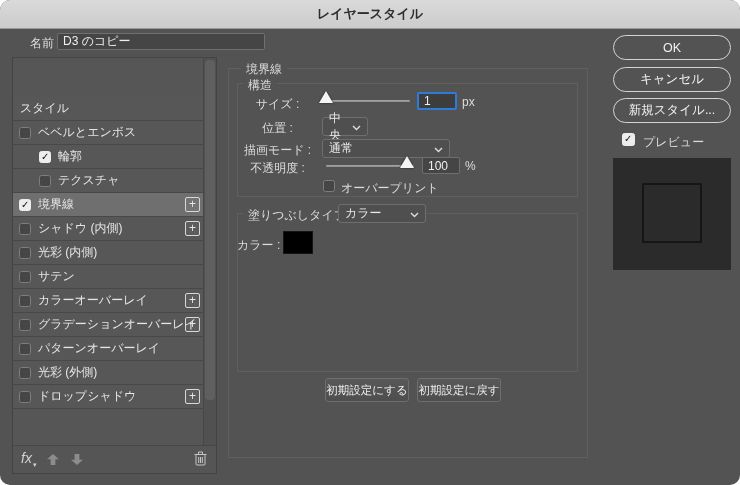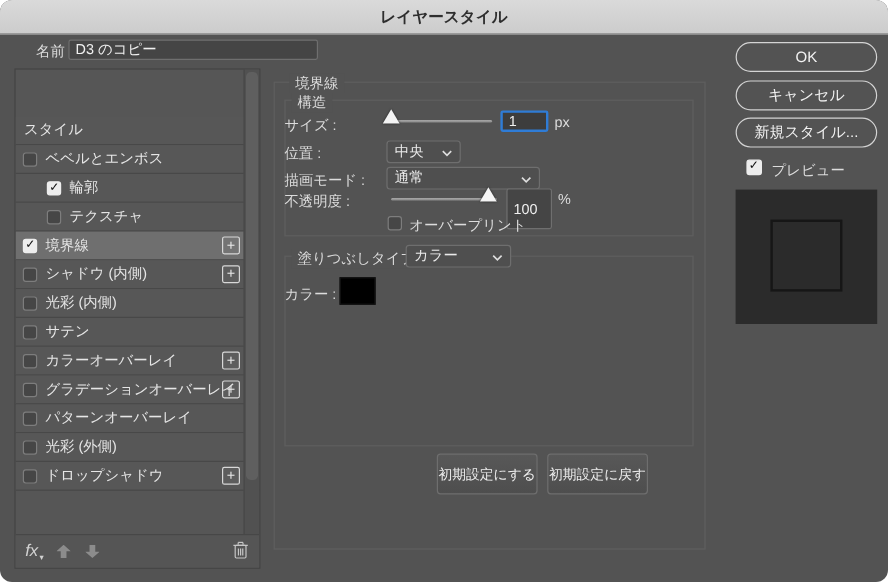--- a/index.html
+++ b/index.html
@@ -2,21 +2,21 @@
 <html><head>
 <meta charset="utf-8">
 <style>
   html,body{margin:0;padding:0;background:#ffffff;font-family:"Liberation Sans","DejaVu Sans",sans-serif;}
   .dialog{position:relative;width:740px;height:485px;background:#535353;border-radius:10px;overflow:hidden;}
   .titlebar{position:absolute;left:0;top:0;width:740px;height:28px;
     background:linear-gradient(#dadada,#cccccc);border-bottom:1px solid #9a9a9a;
     display:flex;align-items:center;justify-content:center;}
   .titlebar .title{font-size:13px;font-weight:600;color:#2e2e2e;}
   .lbl{position:absolute;font-size:12px;color:#dcdcdc;white-space:nowrap;}
-  .rlbl{text-align:left;}
+  .rlbl{text-align:center;}
   .tinput{position:absolute;background:#454545;border:1px solid #6f6f6f;border-radius:2px;
     color:#efefef;font-size:12px;line-height:15px;padding:0 5px;box-sizing:border-box;}
   .focus-blue{border:2px solid #2f7cd6;background:#3d3d3d;}
   
   .sidebar{position:absolute;left:12px;top:57px;width:205px;height:417px;border:1px solid #434343;box-sizing:border-box;background:#565656;}
   .listwrap{position:absolute;left:0;top:0;right:0;bottom:27px;overflow:hidden;margin-top:39px;}
   .row{position:relative;height:23px;border-bottom:1px solid #484848;display:flex;align-items:center;background:#575757;}
   .row.selected{background:#6f6f6f;}
   .row .txt{font-size:12px;color:#e6e6e6;margin-left:7px;}
   .row .cb{margin-left:6px;}
@@ -41,23 +41,23 @@
   .mainbox{position:absolute;left:228px;top:68px;width:360px;height:390px;border:1px solid #5f5f5f;box-sizing:border-box;}
   .legend{position:absolute;background:#535353;padding:0 5px;font-size:12px;color:#dcdcdc;z-index:3;white-space:nowrap;}
   .fieldset{position:absolute;border:1px solid #5f5f5f;box-sizing:border-box;}
   .track{position:absolute;height:2px;background:linear-gradient(#a8a8a8,#8a8a8a);border-radius:1px;}
   .thumb{position:absolute;width:0;height:0;border-left:7px solid transparent;border-right:7px solid transparent;
     border-bottom:12px solid #f4f4f4;filter:drop-shadow(0 0 1px #222);}
   .dropdown{position:absolute;height:19px;background:#4f4f4f;border:1px solid #6e6e6e;border-radius:3px;box-sizing:border-box;
     display:flex;align-items:center;color:#eaeaea;font-size:12px;padding:0 6px;}
   .dropdown .dd-label{flex:1;}
   .swatch{position:absolute;width:30px;height:23px;border:1px solid #151515;box-sizing:border-box;}
-  .gbtn{position:absolute;width:84px;height:34px;background:linear-gradient(#585858,#4e4e4e);
+  .gbtn{position:absolute;width:84px;height:24px;background:linear-gradient(#585858,#4e4e4e);
     border:1px solid #6e6e6e;border-radius:3px;box-sizing:border-box;color:#ececec;font-size:11.5px;
-    display:flex;align-items:center;justify-content:center;white-space:nowrap;margin-left:39px;}
+    display:flex;align-items:center;justify-content:center;white-space:nowrap;}
   
   .pill{position:absolute;left:613px;width:118px;height:25px;border:1.5px solid #d4d4d4;border-radius:13px;
     box-sizing:border-box;background:transparent;color:#f2f2f2;font-size:12.5px;
     display:flex;align-items:center;justify-content:center;white-space:nowrap;}
   .thumbnail{position:absolute;left:613px;top:158px;width:118px;height:112px;background:#2b2b2b;}
   .thumbnail .inner{position:absolute;left:29px;top:25px;width:60px;height:60px;border:2px solid #161616;box-sizing:border-box;}
   .prevcb{position:absolute;left:622px;top:133px;width:13px;height:13px;}
 </style>
 </head>
 <body>
@@ -180,21 +180,21 @@
   <span class="legend" style="left:243px;top:77px;">構造</span>
   <div class="fieldset" style="left:237px;top:83px;width:341px;height:114px;"></div>
 
   <span class="lbl rlbl" style="left:237px;top:96px;width:81px;">サイズ :</span>
   <div class="track" style="left:326px;top:100px;width:84px;"></div>
   <span class="thumb" style="left:319px;top:91px;"></span>
   <input class="tinput focus-blue" style="left: 417px; top: 92px; width: 40px; height: 18px;" value="1">
   <span class="lbl" style="left:462px;top:95px;">px</span>
 
   <span class="lbl rlbl" style="left:237px;top:120px;width:81px;">位置 :</span>
-  <div class="dropdown" style="left:322px;top:117px;width:62px;">
+  <div class="dropdown" style="left:322px;top:117px;width:46px;">
     <span class="dd-label">中央</span>
     <span>
       <svg width="9" height="6" viewBox="0 0 9 6" fill="none" stroke="#dddddd" stroke-width="1.4">
           <path d="M1 1l3.5 3.5L8 1"></path>
         </svg>
     </span>
   </div>
 
   <span class="lbl rlbl" style="left:237px;top:142px;width:81px;">描画モード :</span>
   <div class="dropdown" style="left:322px;top:139px;width:128px;">
@@ -202,21 +202,21 @@
     <span>
       <svg width="9" height="6" viewBox="0 0 9 6" fill="none" stroke="#dddddd" stroke-width="1.4">
           <path d="M1 1l3.5 3.5L8 1"></path>
         </svg>
     </span>
   </div>
 
   <span class="lbl rlbl" style="left:237px;top:160px;width:81px;">不透明度 :</span>
   <div class="track" style="left:326px;top:165px;width:88px;"></div>
   <span class="thumb" style="left:400px;top:156px;"></span>
-  <input class="tinput" style="left: 422px; top: 157px; width: 38px; height: 34px;" value="100">
+  <input class="tinput" style="left: 422px; top: 157px; width: 38px; height: 17px;" value="100">
   <span class="lbl" style="left:465px;top:159px;">%</span>
 
   <span class="cb" style="position:absolute;left:323px;top:180px;"></span>
   <span class="lbl" style="left:341px;top:180px;">オーバープリント</span>
 
   <div class="fieldset" style="left:237px;top:213px;width:341px;height:159px;"></div>
   <span class="legend" style="left:243px;top:207px;">塗りつぶしタイプ :</span>
   <div class="dropdown" style="left:338px;top:204px;width:88px;z-index:4;justify-content:center;">
     <span class="dd-label">カラー</span>
     <span>

